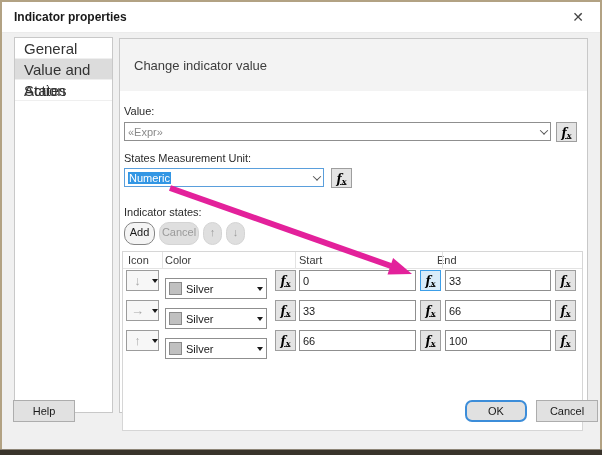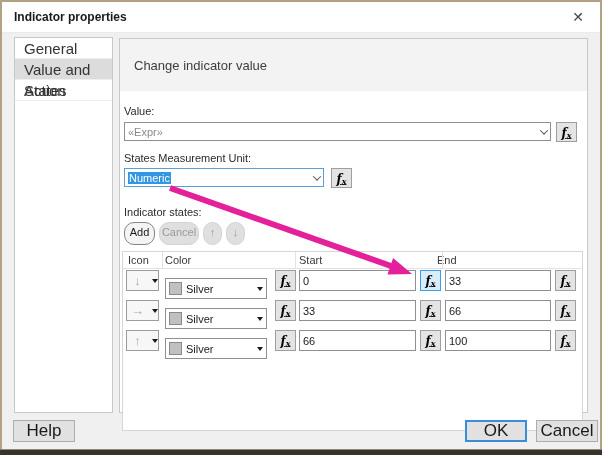--- a/index.html
+++ b/index.html
@@ -57,21 +57,21 @@
   .row { position:absolute; left:0; right:0; height:21px; }
   .iconbtn { position:absolute; left:3px; width:33px; height:21px; background:#f7f7f7; border:1px solid #9c9c9c; display:flex; align-items:center; cursor:pointer; }
   .iconbtn .g { flex:1; text-align:center; font-size:13px; color:#a9a9a9; line-height:19px; }
   .colorcombo { position:absolute; left:42px; width:102px; height:21px; background:#fff; border:1px solid #8f8f8f; display:flex; align-items:center; padding:0 3px; font-size:11px; cursor:pointer;margin-top:8px; }
   .swatch { width:13px; height:13px; border:1px solid #8a8a8a; margin-right:4px; flex:none; }
   .colorcombo .flex { flex:1; }
   .cellinput { position:absolute; height:21px; background:#fff; border:1px solid #8f8f8f; font-size:11px; padding:0 3px; font-family:"Liberation Sans", sans-serif; color:#1a1a1a; }
   .rfx { top:0; height:21px; line-height:18px; }
 
   
-  .fbtn { position:absolute; top:420px; width:62px; height:22px; background:#e1e1e1; border:1px solid #adadad; font-size:17px; text-align:center; line-height:20px; color:#1a1a1a; cursor:pointer; }
+  .fbtn { position:absolute; top:400px; width:62px; height:22px; background:#e1e1e1; border:1px solid #adadad; font-size:11px; text-align:center; line-height:20px; color:#1a1a1a; cursor:pointer; }
   .fbtn.def { border:2px solid #3c8dd9; line-height:18px; }
 
   .arrow-overlay { position:absolute; left:0; top:0; width:602px; height:455px; z-index:50; pointer-events:none; }
 </style>
 </head>
 <body>
 
 <div class="stage">
 
   <div class="titlebar">
@@ -168,21 +168,21 @@
         <div class="fxbtn rfx" style="left:152px;"><span class="fxf">f</span><span class="fxx">x</span></div>
         <input class="cellinput" style="left: 176px; width: 117px;" value="66">
         <div class="fxbtn rfx" style="left:297px;"><span class="fxf">f</span><span class="fxx">x</span></div>
         <input class="cellinput" style="left: 322px; width: 106px;" value="100">
         <div class="fxbtn rfx" style="left:432px;"><span class="fxf">f</span><span class="fxx">x</span></div>
       </div>
     </div>
   </div>
 
   <div class="fbtn" style="left:13px;">Help</div>
-  <div class="fbtn def" style="left:465px;">OK</div>
+  <div class="fbtn def" style="left:465px;border-radius:7px;">OK</div>
   <div class="fbtn" style="left:536px;">Cancel</div>
 
   <svg class="arrow-overlay" viewBox="0 0 602 455" xmlns="http://www.w3.org/2000/svg">
     <line x1="170" y1="188" x2="391" y2="266" stroke="#e3219b" stroke-width="6"></line>
     <polygon points="412,274 387.5,274.5 393.1,258" fill="#e3219b"></polygon>
   </svg>
 
   <div class="edge left"></div>
   <div class="edge right"></div>
   <div class="edge top"></div>

